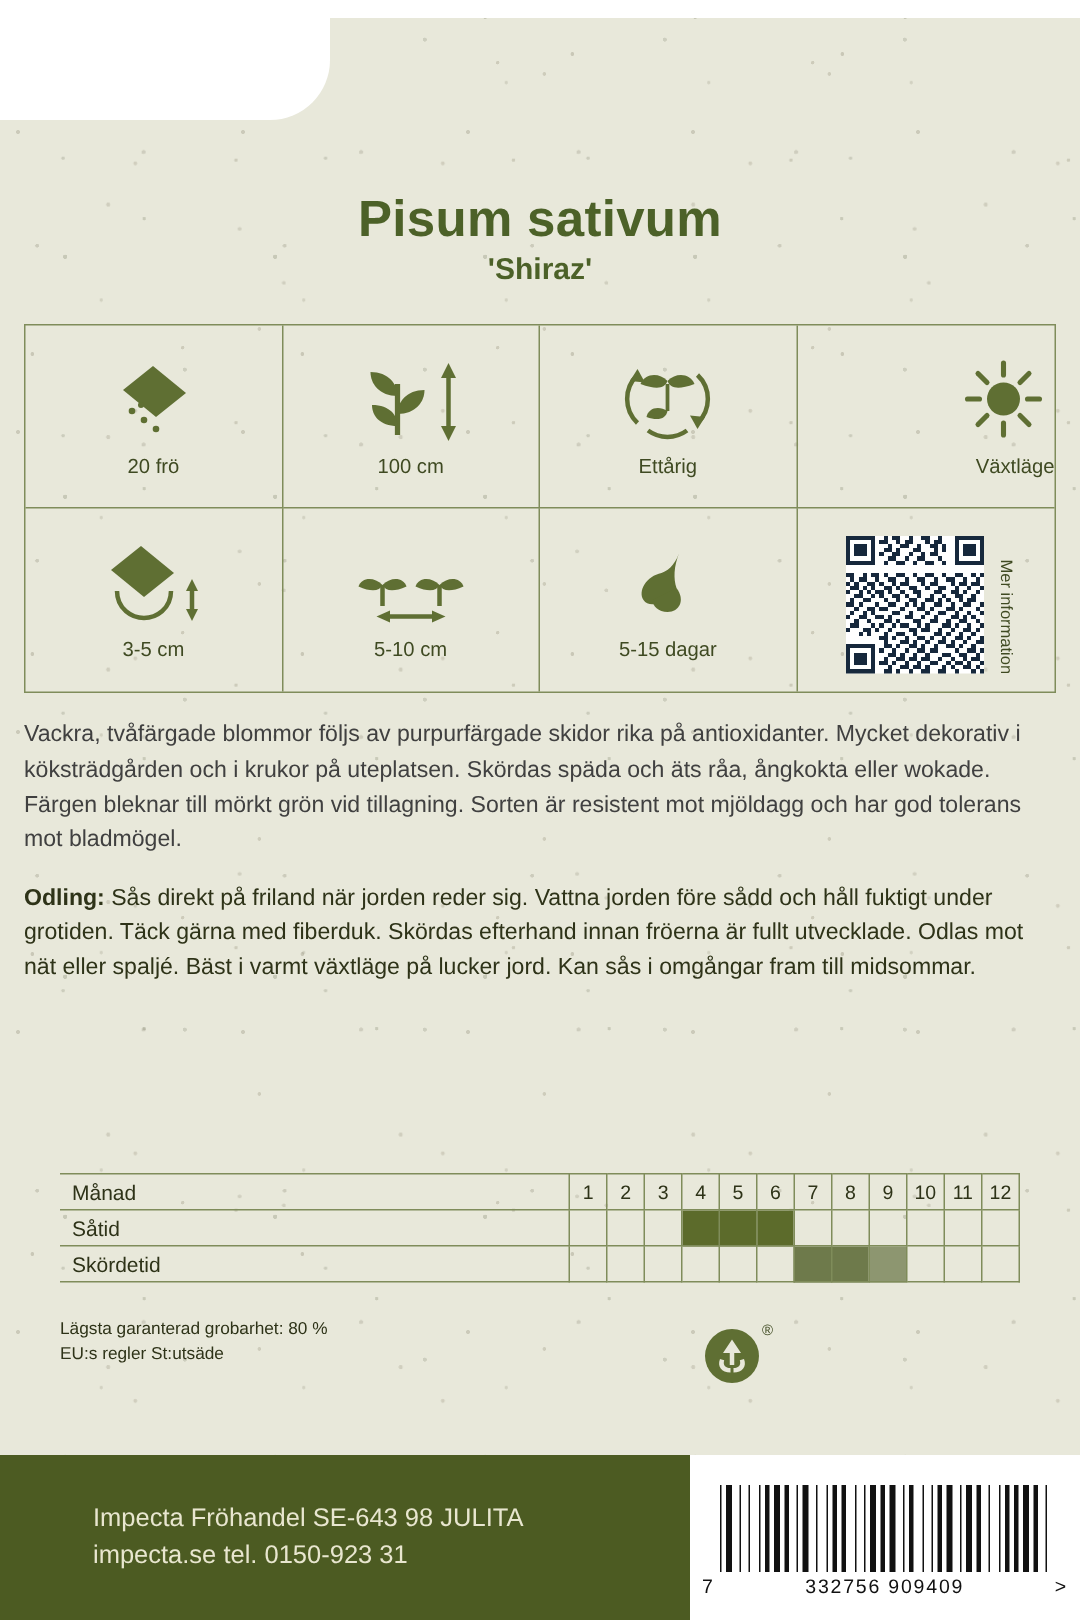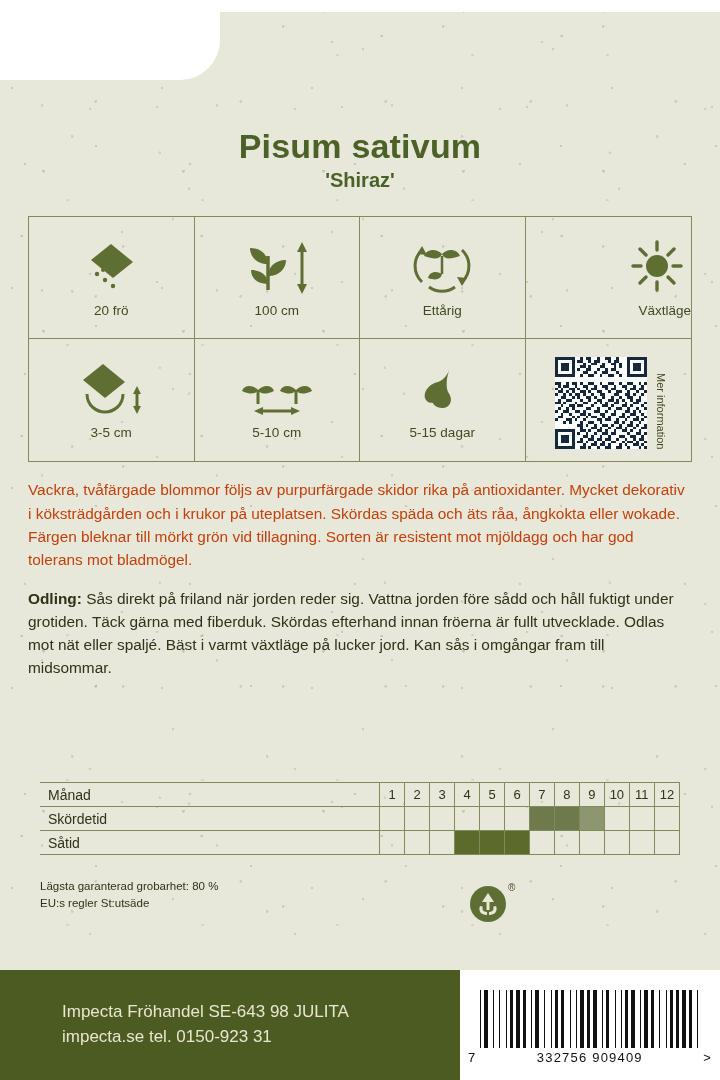--- a/index.html
+++ b/index.html
@@ -50,21 +50,21 @@
     background: #ffffff;
     border-bottom-right-radius: 40px;
     border-bottom-left-radius: 0;
   }
   .top-strip {
     position: absolute; left: 0; top: 0; width: 720px; height: 12px;
     background: #ffffff;
   }
   .content {
     position: absolute; inset: 0;
-    padding: 0 28px;
+    padding: 0 16px;
   }
   
   .title-block { text-align: center; padding-top: 128px; }
   .species {
     font-size: 34px; font-weight: bold; color: #4c6128;
     letter-spacing: .2px; line-height: 1.1;
   }
   .cultivar {
     font-size: 20px; font-weight: bold; color: #4c6128;
     margin-top: 4px;
@@ -95,21 +95,21 @@
   .qr-box { margin: 12px 8px 12px 14px; }
   .qr-label {
     writing-mode: vertical-rl;
     font-size: 11px; color: #3f4a22;
     margin: 14px 8px 12px 0;
     display: flex; align-items: flex-end; justify-content: flex-end;
   }
   
   .desc {
     margin-top: 16px;
-    font-size: 15.4px; line-height: 1.5; color: #c2410c;
+    font-size: 15.4px; line-height: 1.5; color: #404040;
   }
   .growing {
     margin-top: 16px;
     font-size: 15.4px; line-height: 1.5; color: #2e3318;
   }
   .growing b { font-weight: bold; margin-top: 22px; }
   
   .calendar {
     position: absolute; left: 40px; top: 782px; width: 640px;
     border-collapse: collapse;
@@ -592,45 +592,45 @@
       <td class="mcell">5</td>
       <td class="mcell">6</td>
       <td class="mcell">7</td>
       <td class="mcell">8</td>
       <td class="mcell">9</td>
       <td class="mcell">10</td>
       <td class="mcell">11</td>
       <td class="mcell">12</td>
     </tr>
     <tr>
+      <td class="rowlabel">Såtid</td>
+      <td class="mcell"></td>
+      <td class="mcell"></td>
+      <td class="mcell"></td>
+      <td class="mcell fill-sow"></td>
+      <td class="mcell fill-sow"></td>
+      <td class="mcell fill-sow"></td>
+      <td class="mcell"></td>
+      <td class="mcell"></td>
+      <td class="mcell"></td>
+      <td class="mcell"></td>
+      <td class="mcell"></td>
+      <td class="mcell"></td>
+    </tr>
+    <tr>
       <td class="rowlabel">Skördetid</td>
       <td class="mcell"></td>
       <td class="mcell"></td>
       <td class="mcell"></td>
       <td class="mcell"></td>
       <td class="mcell"></td>
       <td class="mcell"></td>
       <td class="mcell fill-harv"></td>
       <td class="mcell fill-harv"></td>
       <td class="mcell fill-harv-light"></td>
-      <td class="mcell"></td>
-      <td class="mcell"></td>
-      <td class="mcell"></td>
-    </tr>
-    <tr>
-      <td class="rowlabel">Såtid</td>
-      <td class="mcell"></td>
-      <td class="mcell"></td>
-      <td class="mcell"></td>
-      <td class="mcell fill-sow"></td>
-      <td class="mcell fill-sow"></td>
-      <td class="mcell fill-sow"></td>
-      <td class="mcell"></td>
-      <td class="mcell"></td>
-      <td class="mcell"></td>
       <td class="mcell"></td>
       <td class="mcell"></td>
       <td class="mcell"></td>
     </tr>
   </tbody>
     </table>
 
   <div class="footnotes">
     <div>Lägsta garanterad grobarhet: 80 %</div>
     <div>EU:s regler St:utsäde</div>

